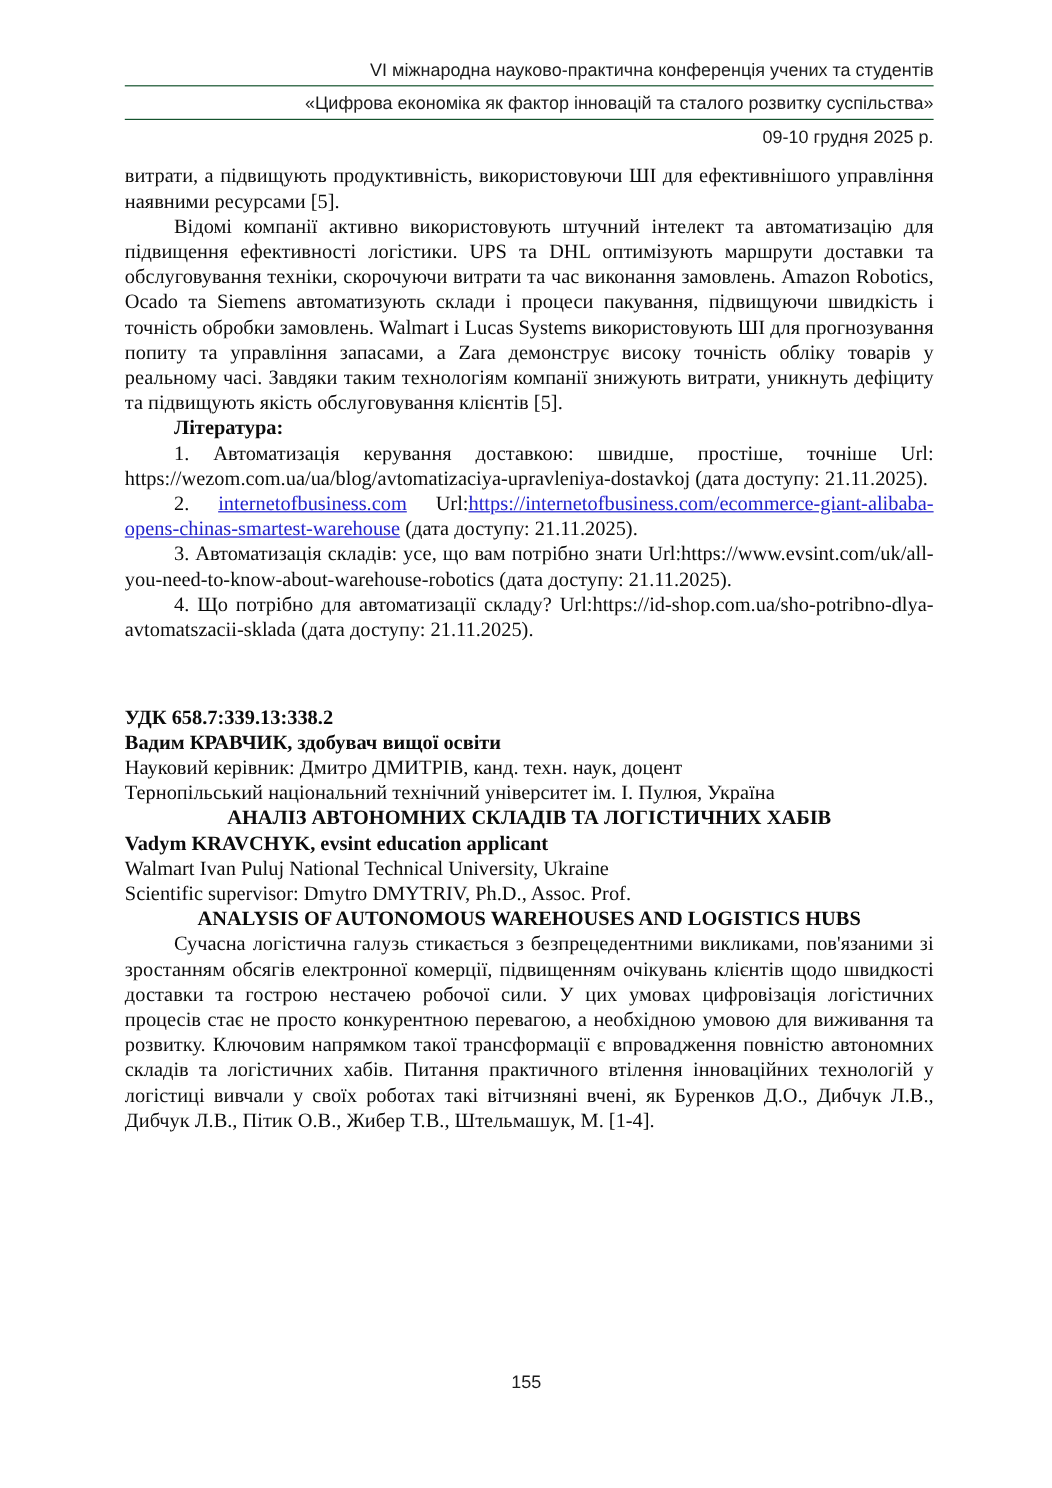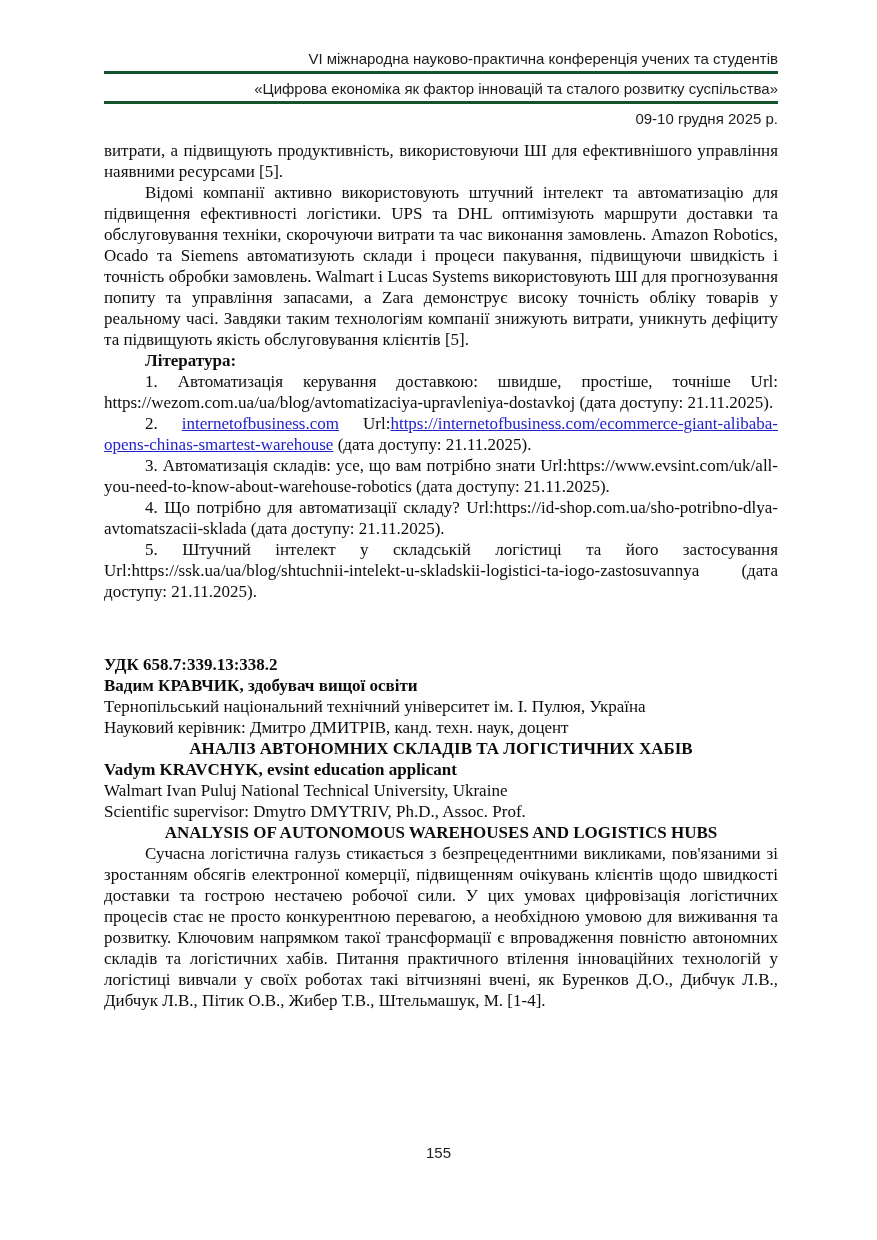--- a/index.html
+++ b/index.html
@@ -24,21 +24,21 @@
     margin-top: 47px;
     font-family: "Liberation Sans", sans-serif;
     font-size: 15px;
     color: #1c1c1c;
   }
   .hdr-line {
     text-align: right;
     line-height: 23px;
     padding-bottom: 1px;
   }
-  .hdr-rule { border-bottom: 3px solid #14532d; margin-bottom: 3px; }
+  .hdr-rule { border-bottom: 1px solid #14532d; margin-bottom: 3px; }
   
   .doc {
     margin-top: 9px;
     font-family: "Liberation Serif", "DejaVu Serif", serif;
     font-size: 17px;
     line-height: 21px;
     text-align: justify;
     color: #0c0c0c;
   }
   .doc p { margin: 0; overflow-wrap: break-word; }
@@ -95,27 +95,26 @@
       <p class="indent">Відомі компанії активно використовують штучний інтелект та автоматизацію для підвищення ефективності логістики. UPS та DHL оптимізують маршрути доставки та обслуговування техніки, скорочуючи витрати та час виконання замовлень. Amazon Robotics, Ocado та Siemens автоматизують склади і процеси пакування, підвищуючи швидкість і точність обробки замовлень. Walmart і Lucas Systems використовують ШІ для прогнозування попиту та управління запасами, а Zara демонструє високу точність обліку товарів у реальному часі. Завдяки таким технологіям компанії знижують витрати, уникнуть дефіциту та підвищують якість обслуговування клієнтів [5].</p>
 
       <p class="indent lit-heading">Література:</p>
 
       <p class="indent">1. Автоматизація керування доставкою: швидше, простіше, точніше Url: https://wezom.com.ua/ua/blog/avtomatizaciya-upravleniya-dostavkoj (дата доступу: 21.11.2025).</p>
 
       <p class="indent"><span>2. </span><a>internetofbusiness.com</a><span> Url:</span><a>https://internetofbusiness.com/ecommerce-giant-alibaba-opens-chinas-smartest-warehouse</a><span> (дата доступу: 21.11.2025).</span></p>
 
       <p class="indent">3. Автоматизація складів: усе, що вам потрібно знати Url:https://www.evsint.com/uk/all-you-need-to-know-about-warehouse-robotics (дата доступу: 21.11.2025).</p>
       <p class="indent">4. Що потрібно для автоматизації складу? Url:https://id-shop.com.ua/sho-potribno-dlya-avtomatszacii-sklada (дата доступу: 21.11.2025).</p>
-      <p class="indent">5. Штучний інтелект у складській логістиці та його застосування Url:https://ssk.ua/ua/blog/shtuchnii-intelekt-u-skladskii-logistici-ta-iogo-zastosuvannya (дата доступу: 21.11.2025).</p>
 
       <div class="udc-block">
         <p class="bold">УДК 658.7:339.13:338.2</p>
         <p class="bold">Вадим КРАВЧИК, здобувач вищої освіти</p>
+        <p>Науковий керівник: Дмитро ДМИТРІВ, канд. техн. наук, доцент</p>
         <p>Тернопільський національний технічний університет ім. І. Пулюя, Україна</p>
-        <p>Науковий керівник: Дмитро ДМИТРІВ, канд. техн. наук, доцент</p>
       </div>
 
       <p class="title-center title-ua">АНАЛІЗ АВТОНОМНИХ СКЛАДІВ ТА ЛОГІСТИЧНИХ ХАБІВ</p>
 
       <div class="en-block">
         <p class="bold">Vadym KRAVCHYK, evsint education applicant</p>
         <p>Walmart Ivan Puluj National Technical University, Ukraine</p>
         <p>Scientific supervisor: Dmytro DMYTRIV, Ph.D., Assoc. Prof.</p>
       </div>
 

